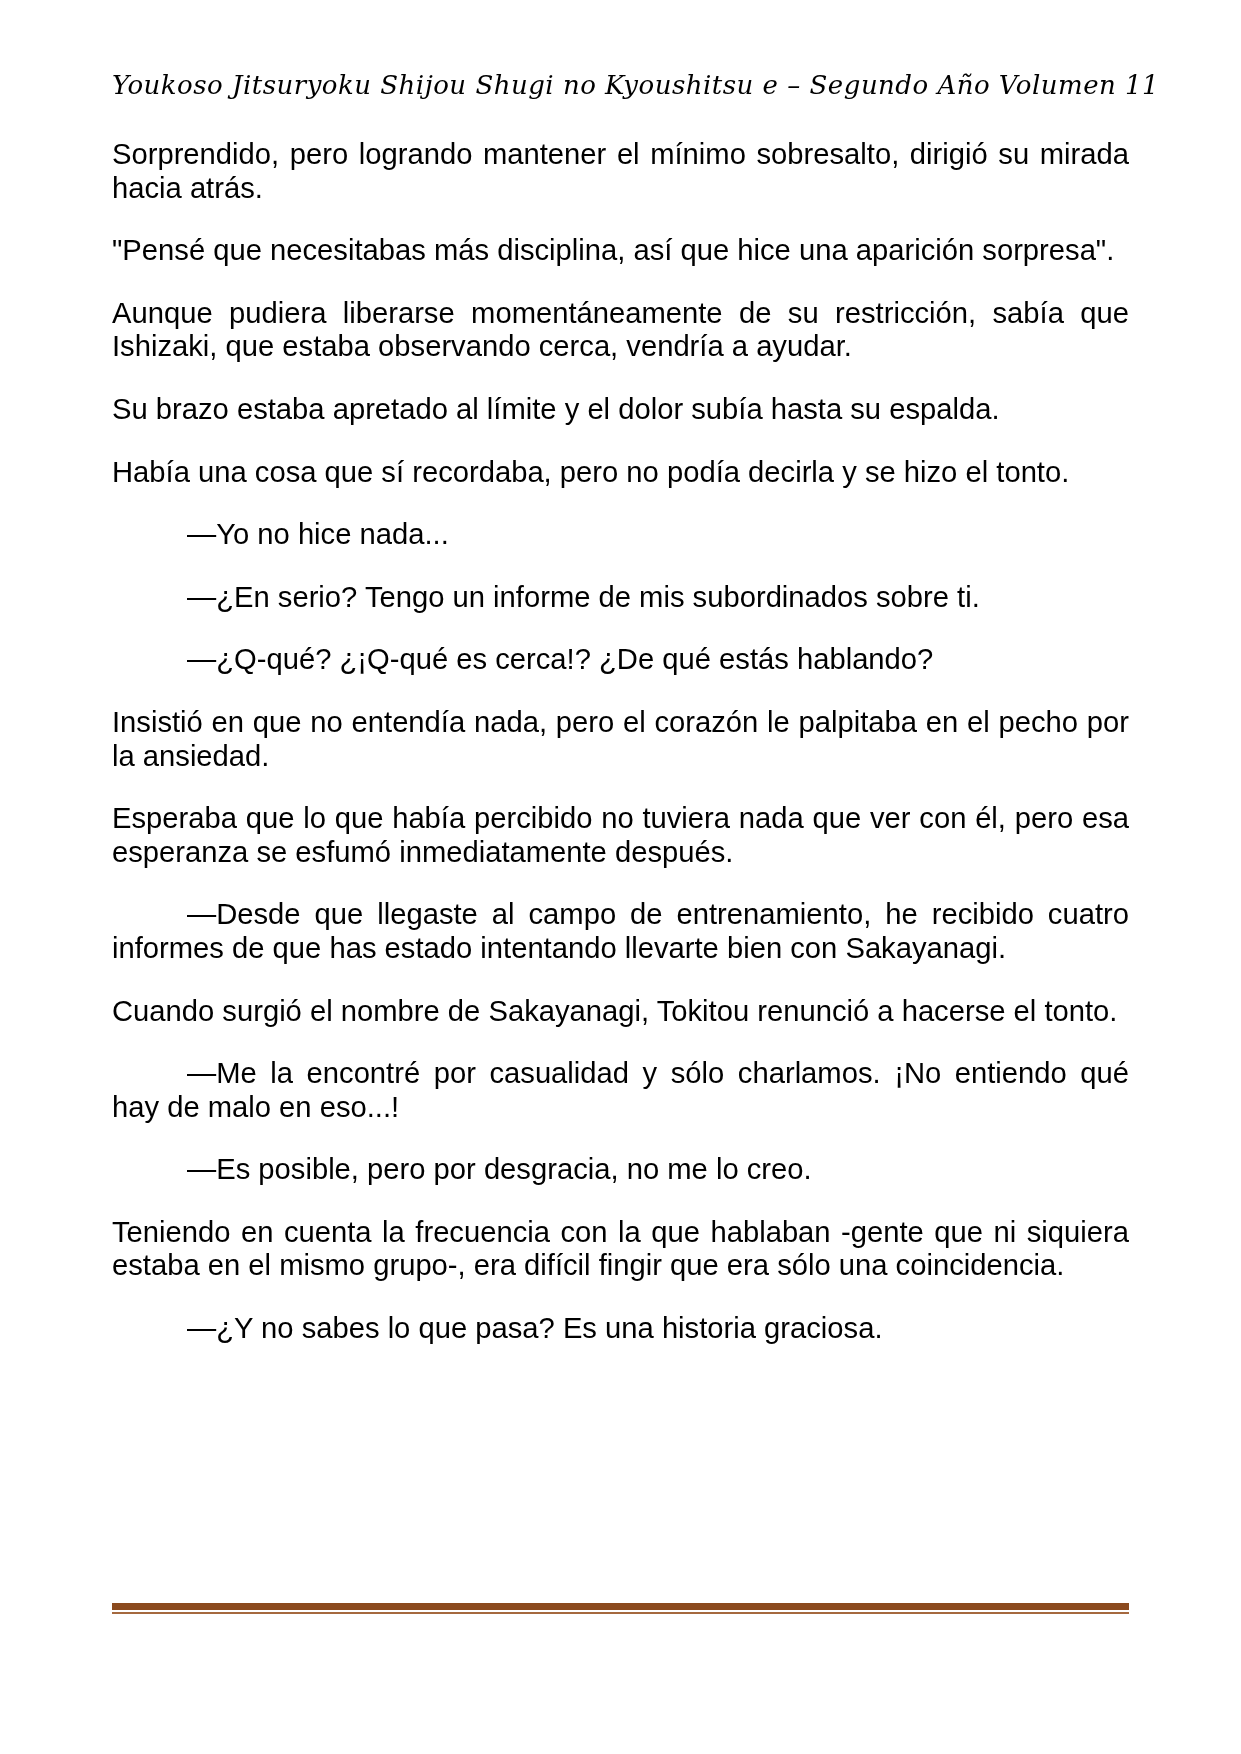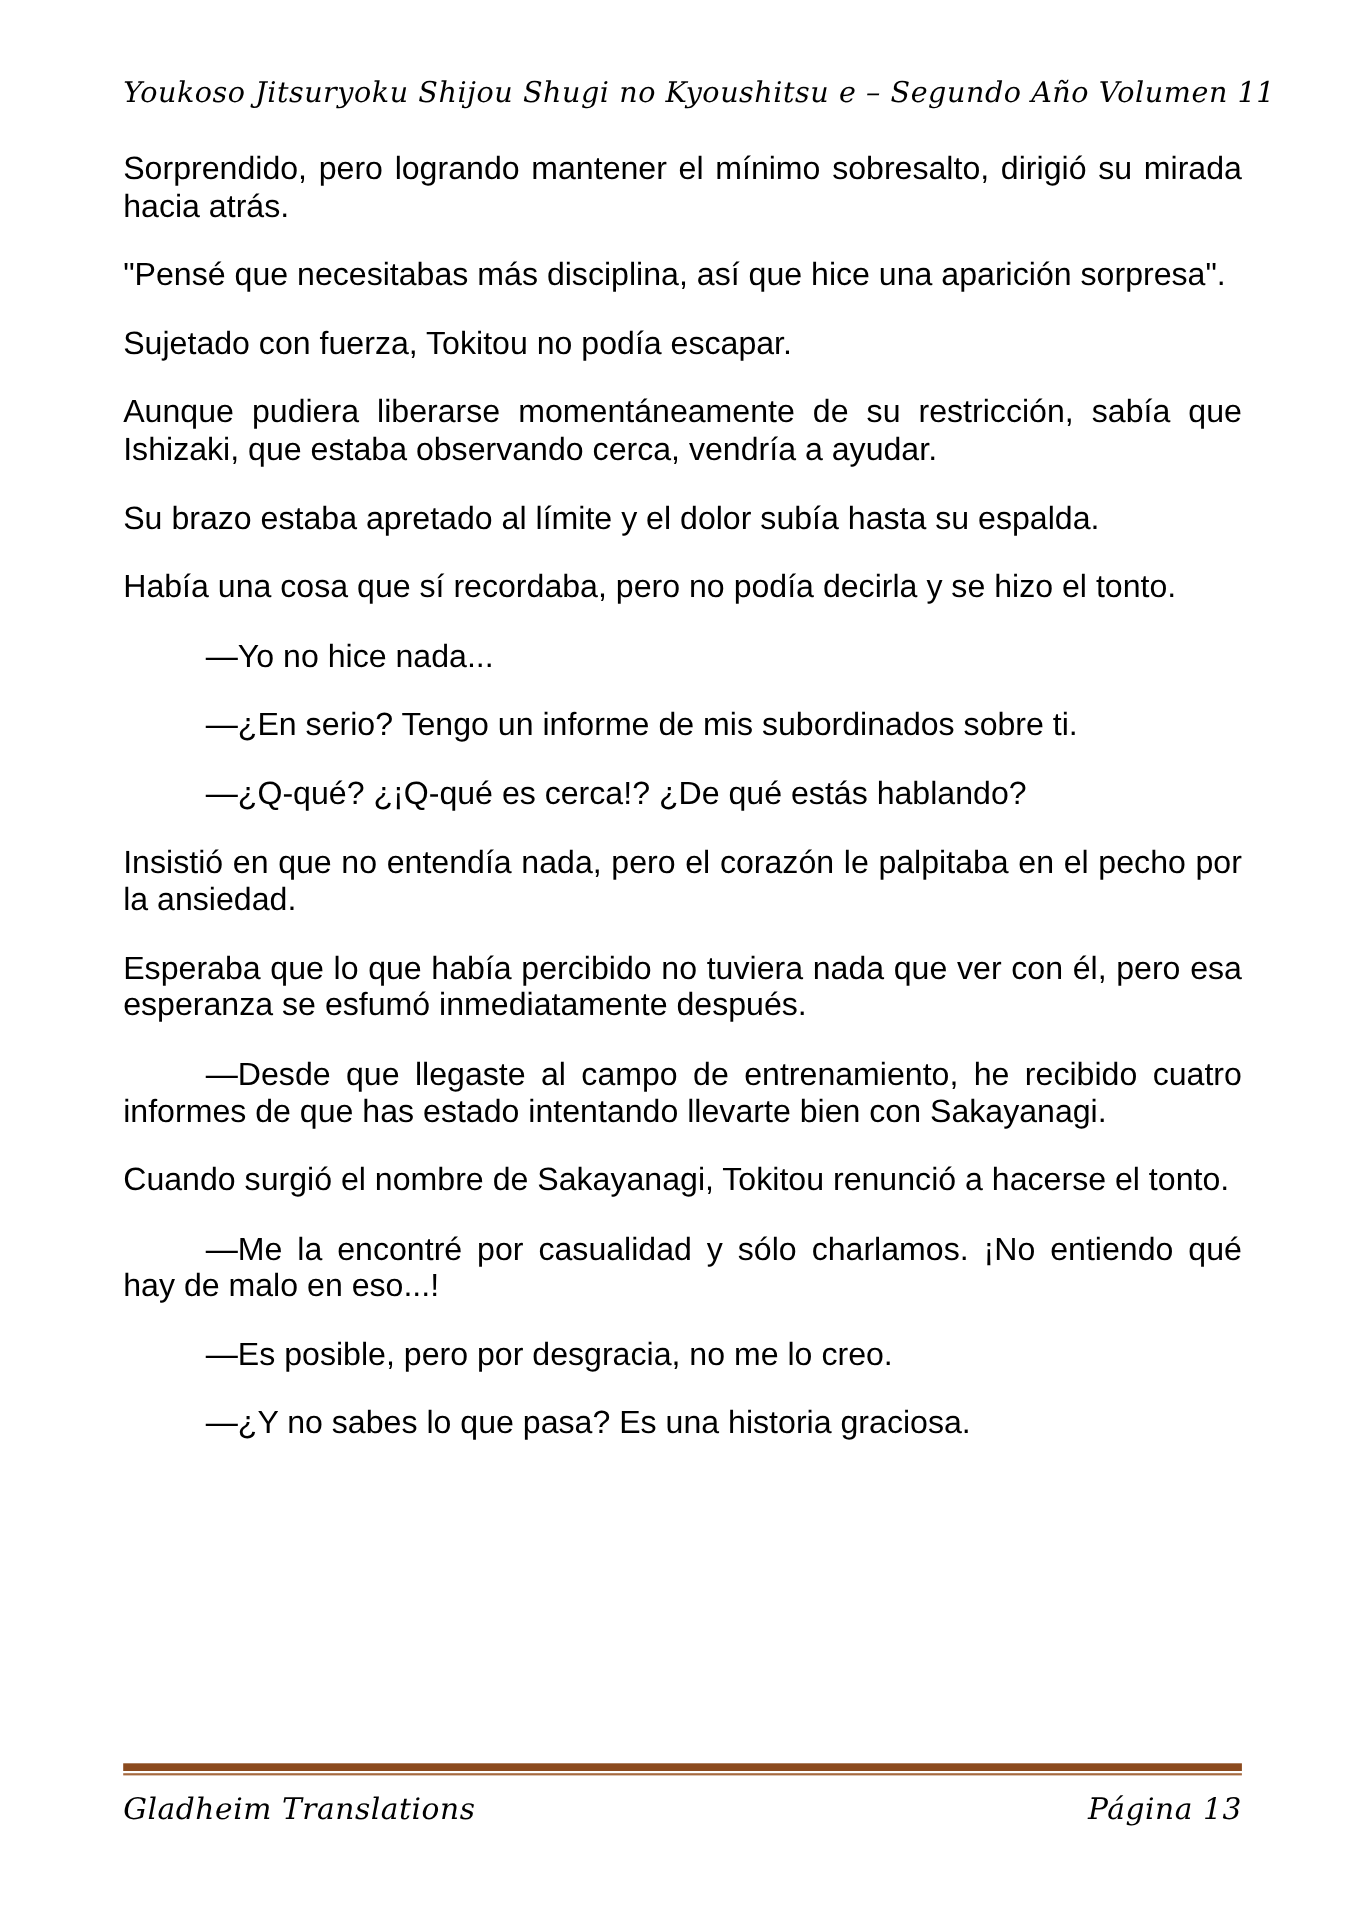--- a/index.html
+++ b/index.html
@@ -85,39 +85,35 @@
 <div class="page">
 
   <div class="page-header">
     <span>Youkoso Jitsuryoku Shijou Shugi no Kyoushitsu e – Segundo Año Volumen 11</span>
   </div>
 
   <div class="content">
 
   <p class="para">Sorprendido, pero logrando mantener el mínimo sobresalto, dirigió su mirada hacia atrás.</p>
       <p class="para">"Pensé que necesitabas más disciplina, así que hice una aparición sorpresa".</p>
-      <p class="para">Sujetado con fuerza, Tokitou no podía escapar.</p>
       <p class="para">Aunque pudiera liberarse momentáneamente de su restricción, sabía que Ishizaki, que estaba observando cerca, vendría a ayudar.</p>
       <p class="para">Su brazo estaba apretado al límite y el dolor subía hasta su espalda.</p>
       <p class="para">Había una cosa que sí recordaba, pero no podía decirla y se hizo el tonto.</p>
       <p class="para dialogue">—Yo no hice nada...</p>
       <p class="para dialogue">—¿En serio? Tengo un informe de mis subordinados sobre ti.</p>
       <p class="para dialogue">—¿Q-qué? ¿¡Q-qué es cerca!? ¿De qué estás hablando?</p>
       <p class="para">Insistió en que no entendía nada, pero el corazón le palpitaba en el pecho por la ansiedad.</p>
       <p class="para">Esperaba que lo que había percibido no tuviera nada que ver con él, pero esa esperanza se esfumó inmediatamente después.</p>
       <p class="para dialogue">—Desde que llegaste al campo de entrenamiento, he recibido cuatro informes de que has estado intentando llevarte bien con Sakayanagi.</p>
       <p class="para">Cuando surgió el nombre de Sakayanagi, Tokitou renunció a hacerse el tonto.</p>
       <p class="para dialogue">—Me la encontré por casualidad y sólo charlamos. ¡No entiendo qué hay de malo en eso...!</p>
       <p class="para dialogue">—Es posible, pero por desgracia, no me lo creo.</p>
+      <p class="para">Teniendo en cuenta la frecuencia con la que hablaban -gente que ni siquiera estaba en el mismo grupo-, era difícil fingir que era sólo una coincidencia.</p>
       <p class="para dialogue">—¿Y no sabes lo que pasa? Es una historia graciosa.</p>
     </div>
 
   <div class="page-footer">
     <div class="footer-rule-thick" style="background: rgb(139, 74, 30);"></div>
     <div class="footer-rule-gap"></div>
     <div class="footer-rule-thin" style="background: rgb(165, 105, 63);"></div>
-    <div class="footer-row">
-      <span>Gladheim Translations</span>
-      <span>Página 13</span>
-    </div>
   </div>
 
 </div>
 
 </body></html>

